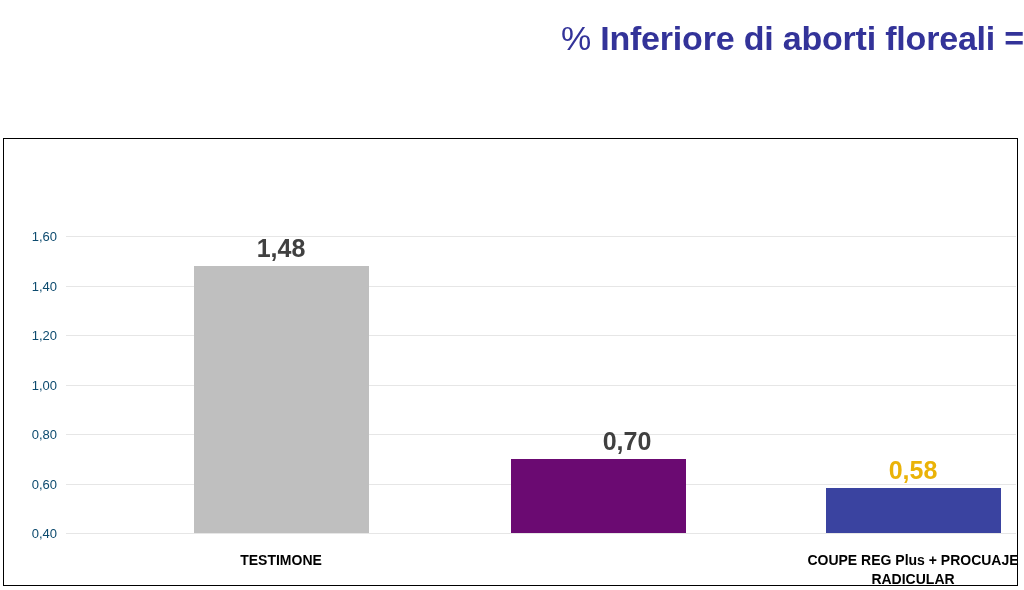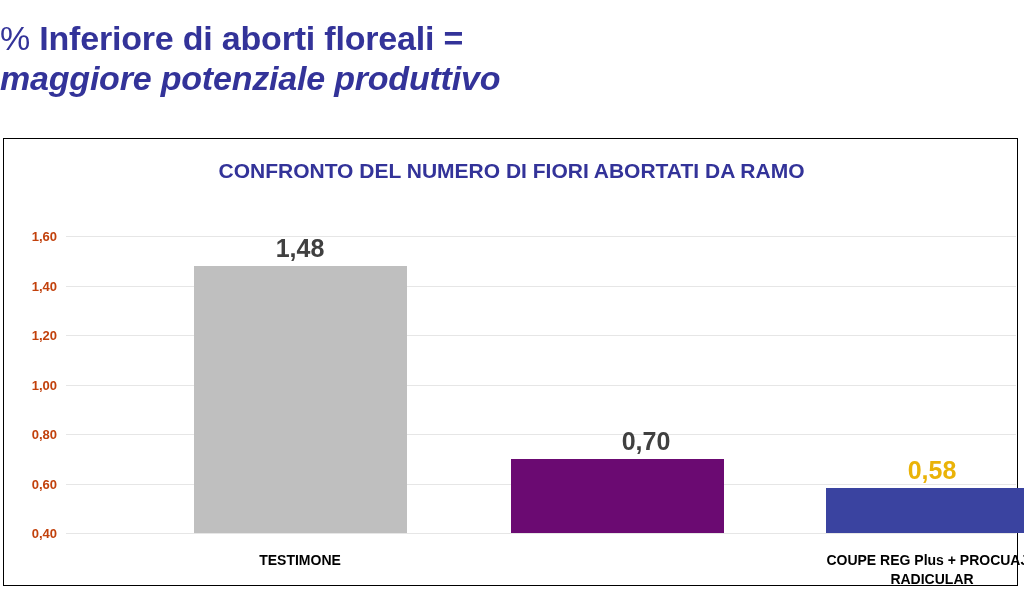--- a/index.html
+++ b/index.html
@@ -14,21 +14,21 @@
     font-family: "Liberation Sans", sans-serif;
     overflow: hidden;
   }
 
   
   #slide-headline {
     position: absolute;
     left: 0;
     top: 18px;
     width: 1024px;
-    text-align: left;
+    text-align: right;
     color: #333399;
     line-height: 1.18;
   }
   #slide-headline .line1 {
     display: block;
     font-size: 34px;
     font-weight: 700;
     letter-spacing: -0.2px;
   }
   #slide-headline .line1 .pct {
@@ -80,29 +80,28 @@
     width: 100%;
     height: 1px;
     background: #e6e6e6;
   }
   .axis-tick-label {
     position: absolute;
     right: 100%;
     margin-right: 9px;
     transform: translateY(-50%);
     font-size: 13px;
-    font-weight: 700;
-    color: #c2410c;
+    font-weight: 400;
+    color: #0c4a6e;
     white-space: nowrap;
   }
 
   .bar {
     position: absolute;
     bottom: 0;
-    padding-left: 38px;
   }
   .bar-value {
     position: absolute;
     bottom: 100%;
     left: 50%;
     transform: translateX(-50%);
     margin-bottom: 3px;
     font-size: 25px;
     font-weight: 700;
     color: #404040;
@@ -120,27 +119,26 @@
     text-align: center;
     line-height: 1.35;
     width: 250px;
   }
 </style>
 </head>
 <body>
 
 <div id="slide-headline">
   <span class="line1"><span class="pct">% </span><span>Inferiore di aborti floreali =</span></span>
-  <span class="line2">maggiore potenziale produttivo</span>
 </div>
 
 <div id="chart-frame">
 
   <div id="chart-title">
-    <span>CONFRONTO DEL NUMERO DI FIORI ABORTATI DA RAMO</span><br>
+    <br>
   </div>
 
   <div id="plot-area">
 
     <div id="gridlines">
         <div class="gridline" style="top: 0px;">
           <span class="axis-tick-label">1,60</span>
         </div>
         <div class="gridline" style="top: 49.5px;">
           <span class="axis-tick-label">1,40</span>

